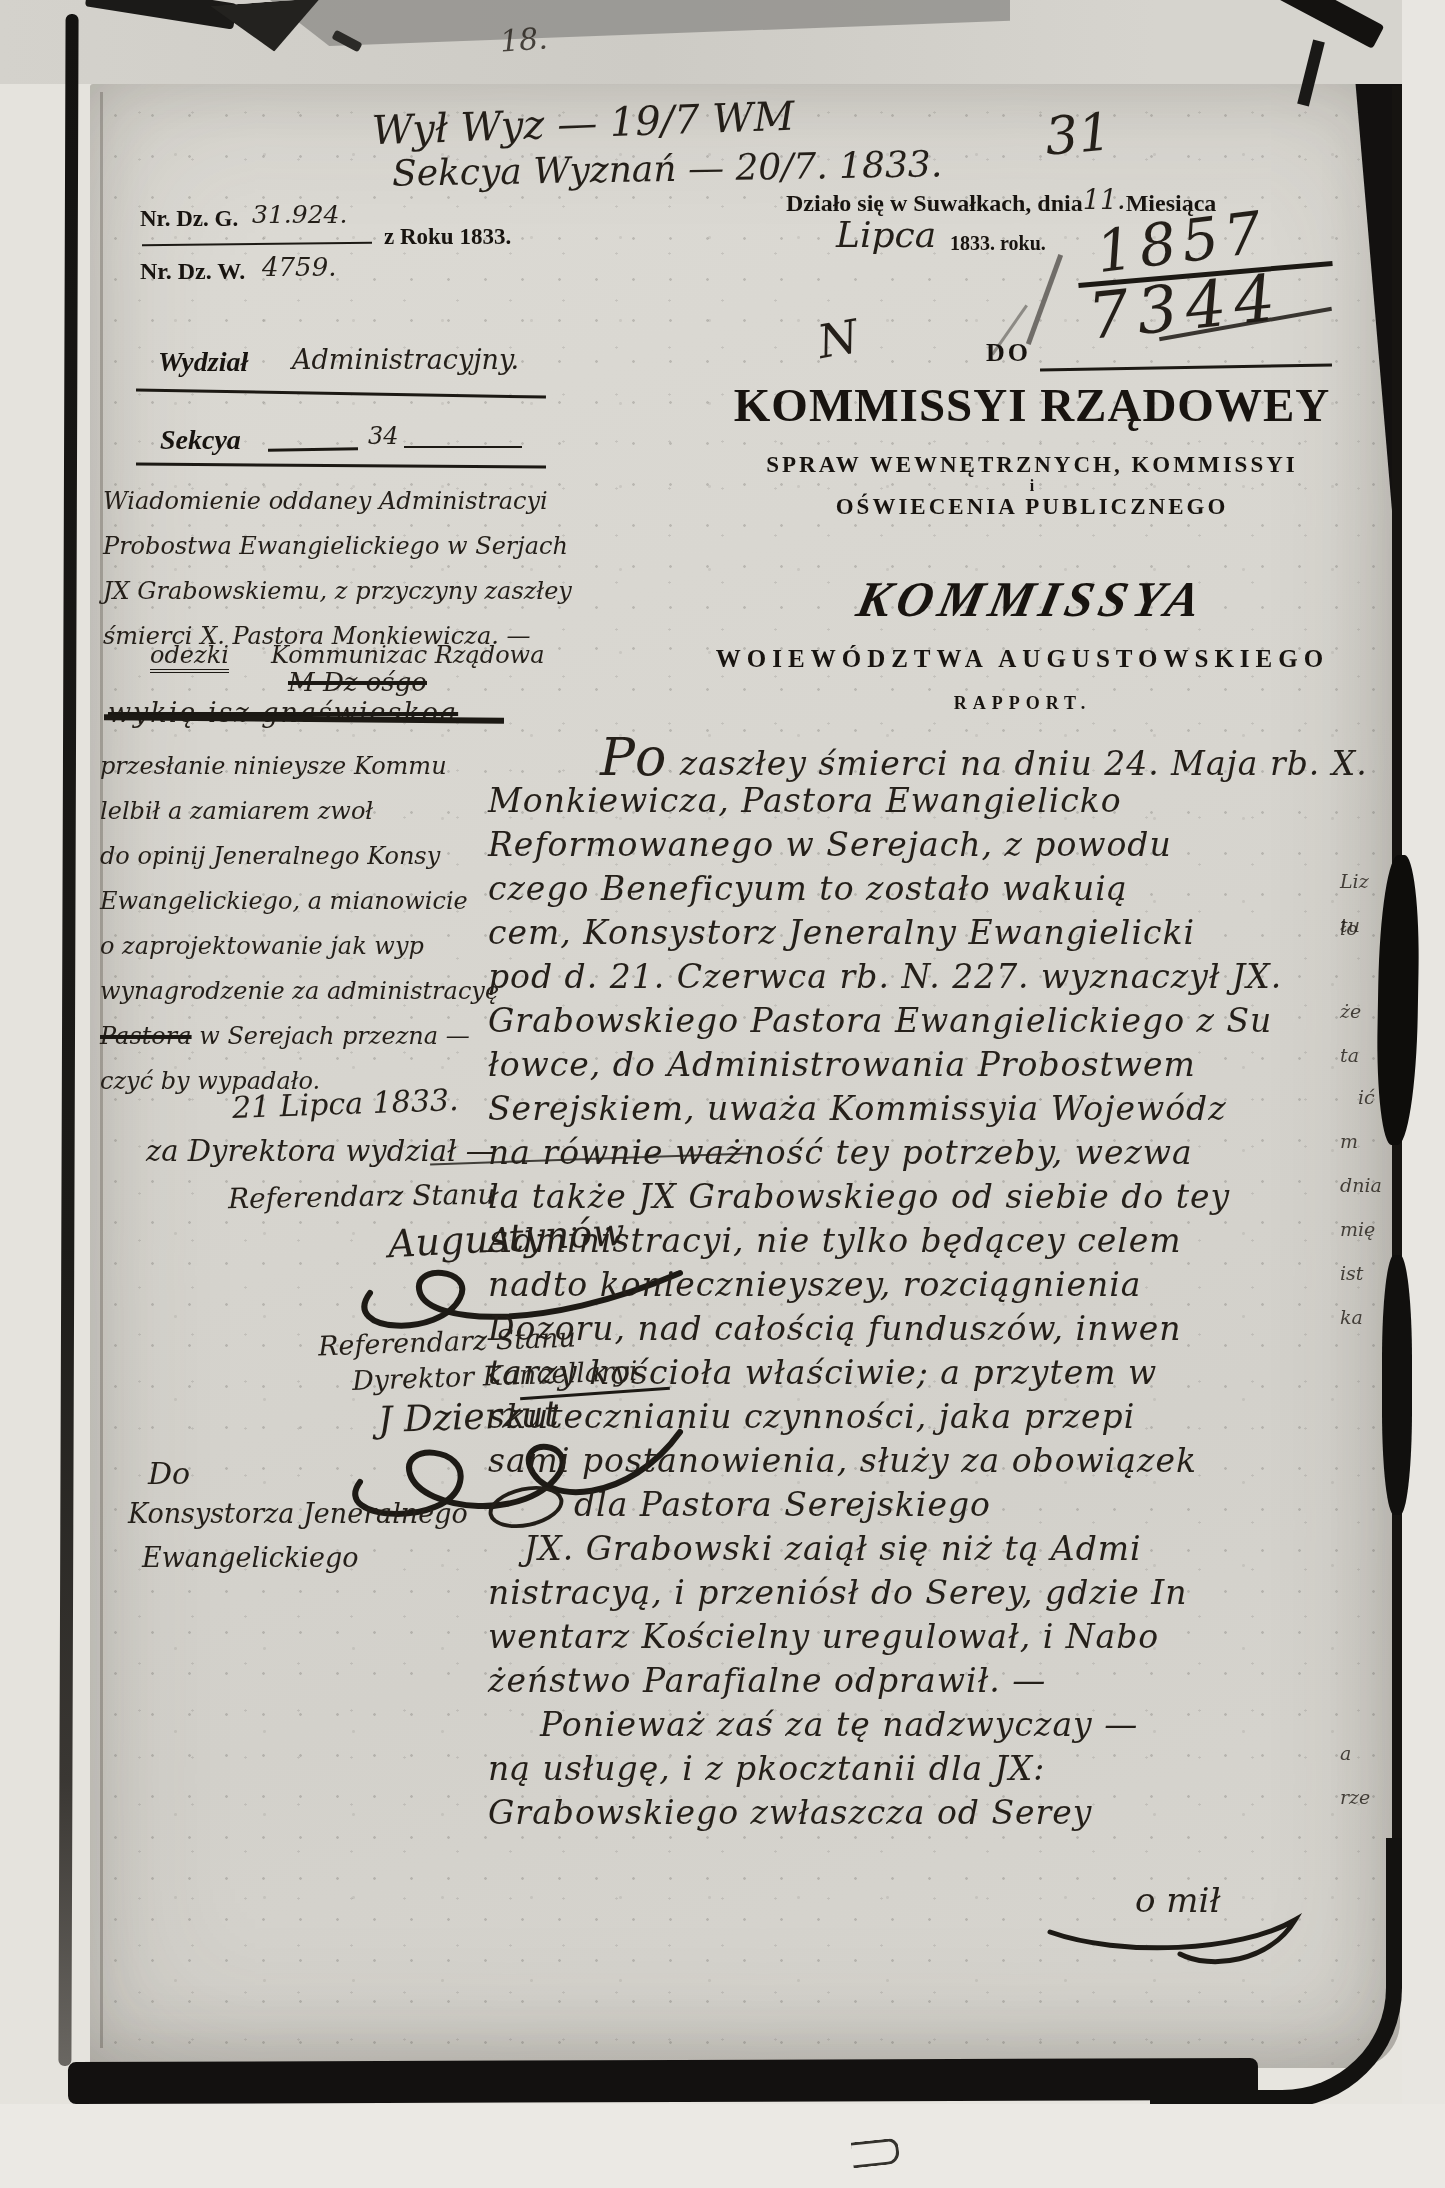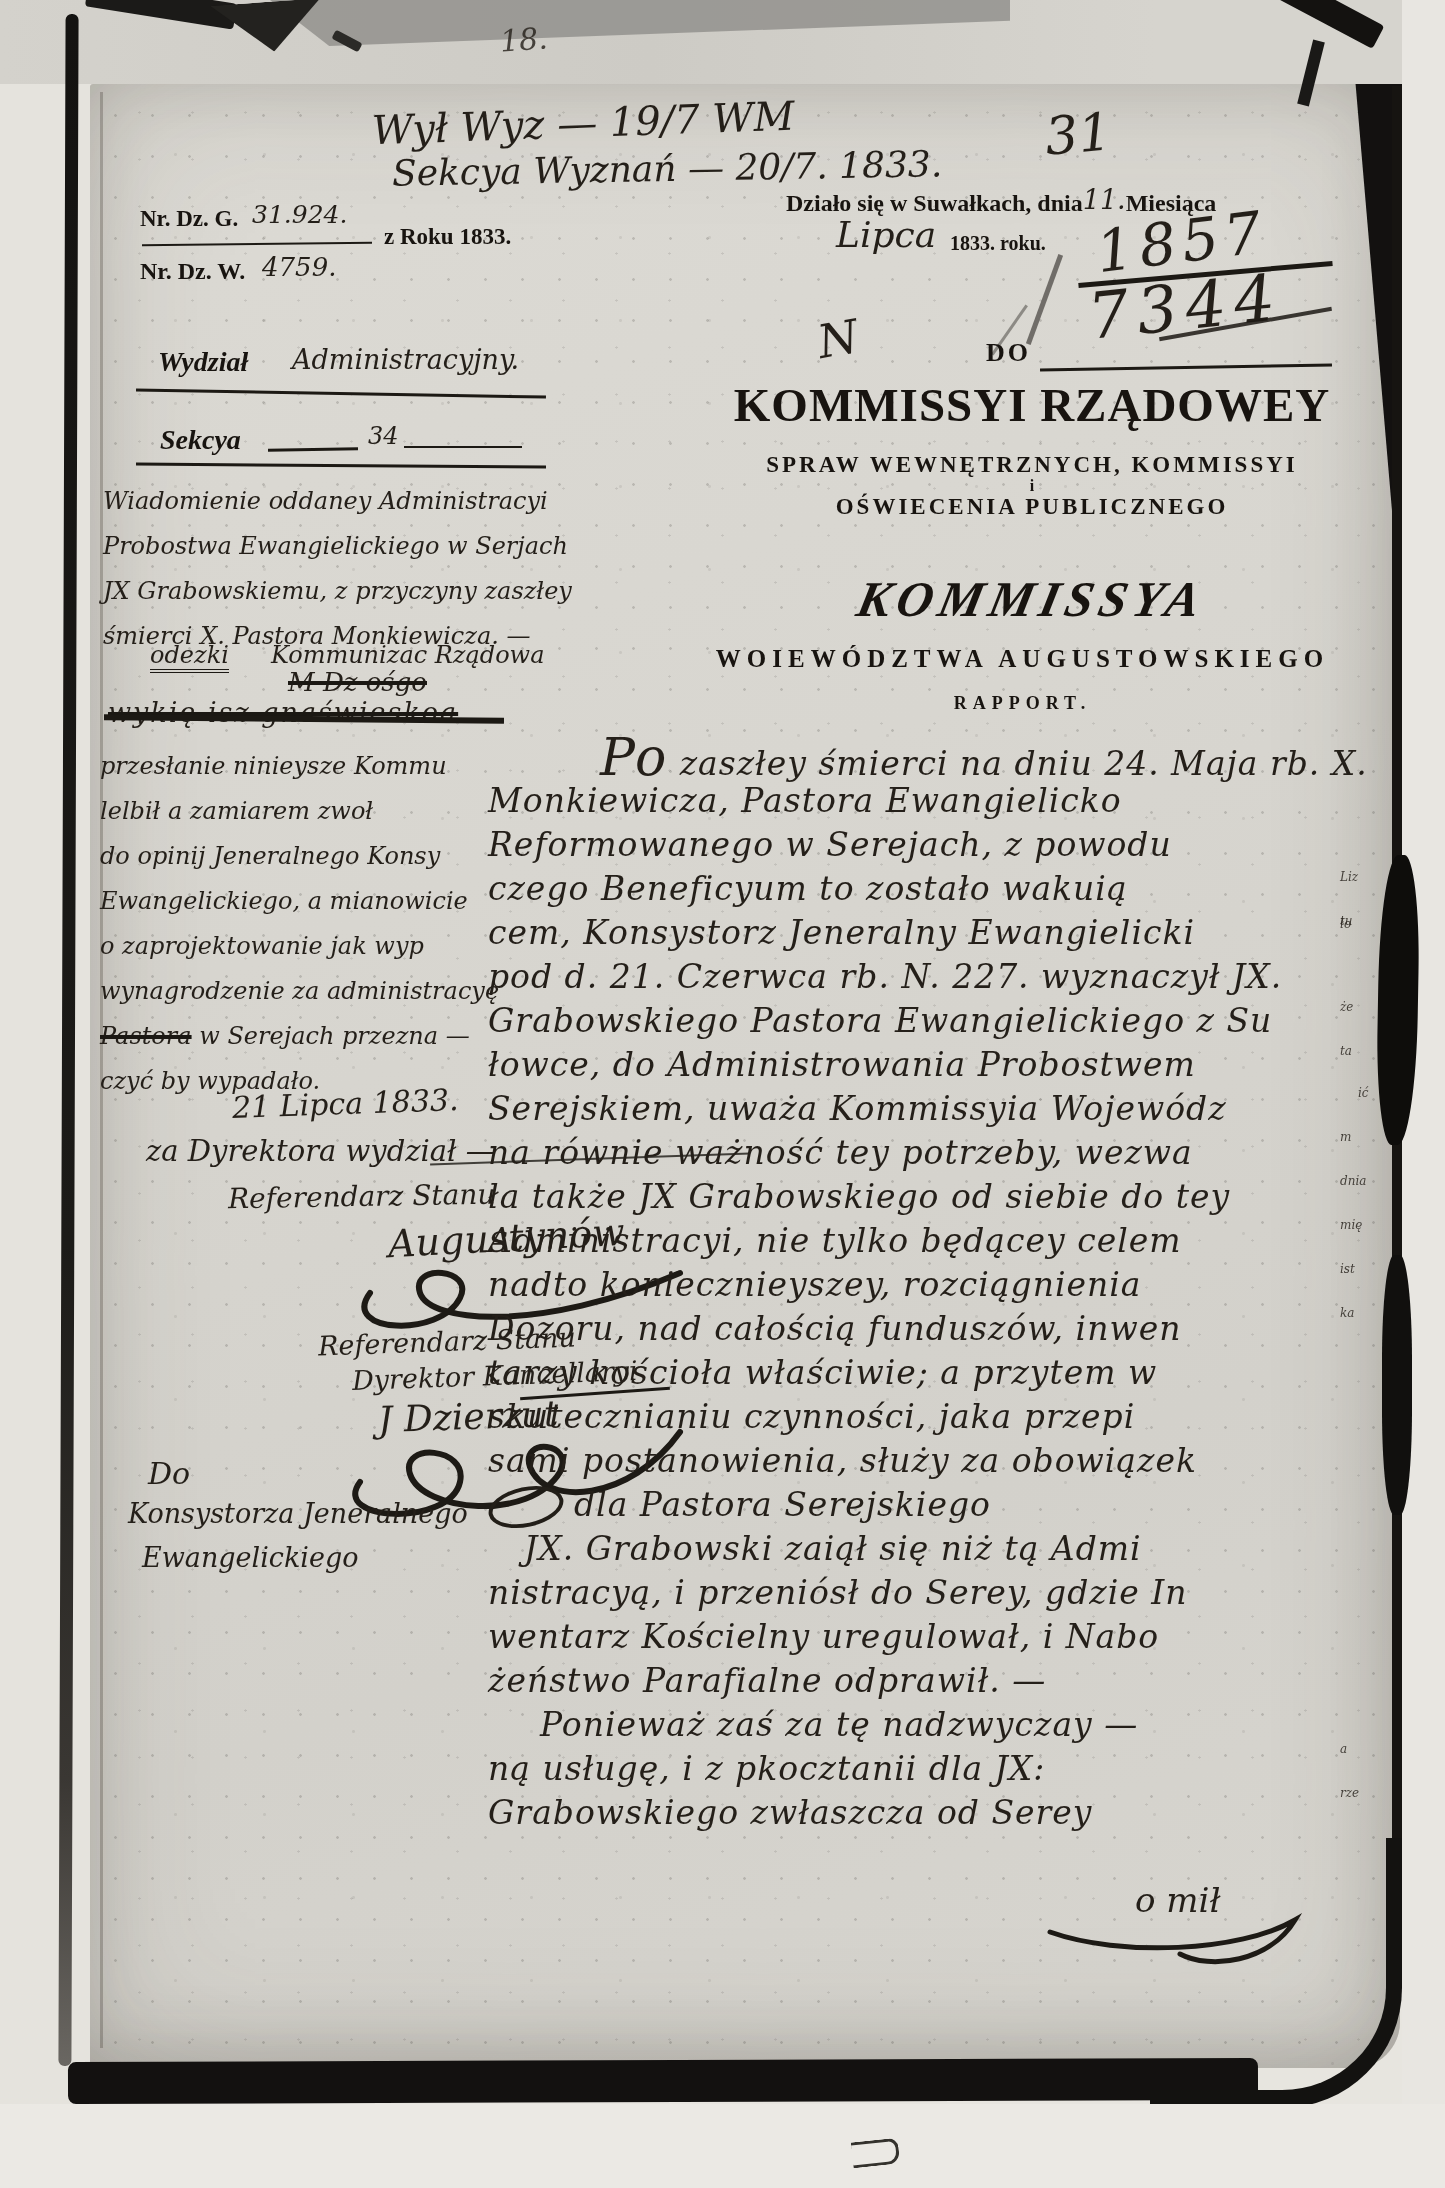--- a/index.html
+++ b/index.html
@@ -26,21 +26,21 @@
   .ln{position:absolute;background:#1c1914;}
   .xout{text-decoration:line-through;text-decoration-thickness:4px;text-decoration-color:#1b1813;}
   .u2{border-bottom:4px double #1c1914;margin-right:42px;}
   
   .lp .ll{height:45px;line-height:45px;font-size:24px;white-space:nowrap;}
   .body-col .bl{height:44px;line-height:44px;font-size:33px;letter-spacing:1px;white-space:nowrap;}
   .bl.i1{padding-left:112px;margin-top:9px;} .bl.i2{padding-left:36px;} .bl.i3{padding-left:52px;}
   .initial{font-size:52px;letter-spacing:2px;}
   .fl-oval{display:inline-block;width:68px;height:32px;border:4px solid #221e18;border-radius:50%;
            transform:rotate(-12deg);margin-right:10px;vertical-align:middle;}
-  .frag{position:absolute;left:1340px;font-size:12px;opacity:.82;}
+  .frag{position:absolute;left:1340px;font-size:19px;opacity:.82;}
   svg path{fill:none;stroke:#1d1a15;stroke-linecap:round;}
 </style>
 </head>
 <body>
 
 <div class="stage">
 
   <div class="abs" style="left:0;top:0;width:90px;height:2188px;background:#e5e3dd;"></div>
   <div class="abs" style="left:0;top:0;width:1445px;height:84px;background:linear-gradient(90deg,#d4d2cc 0%,#cdcbc5 45%,#d6d4ce 80%);"></div>
   <div class="abs" style="left:270px;top:0;width:740px;height:46px;background:#8e8d89;clip-path:polygon(0 0,100% 0,100% 45%,8% 100%);opacity:.8;"></div>

